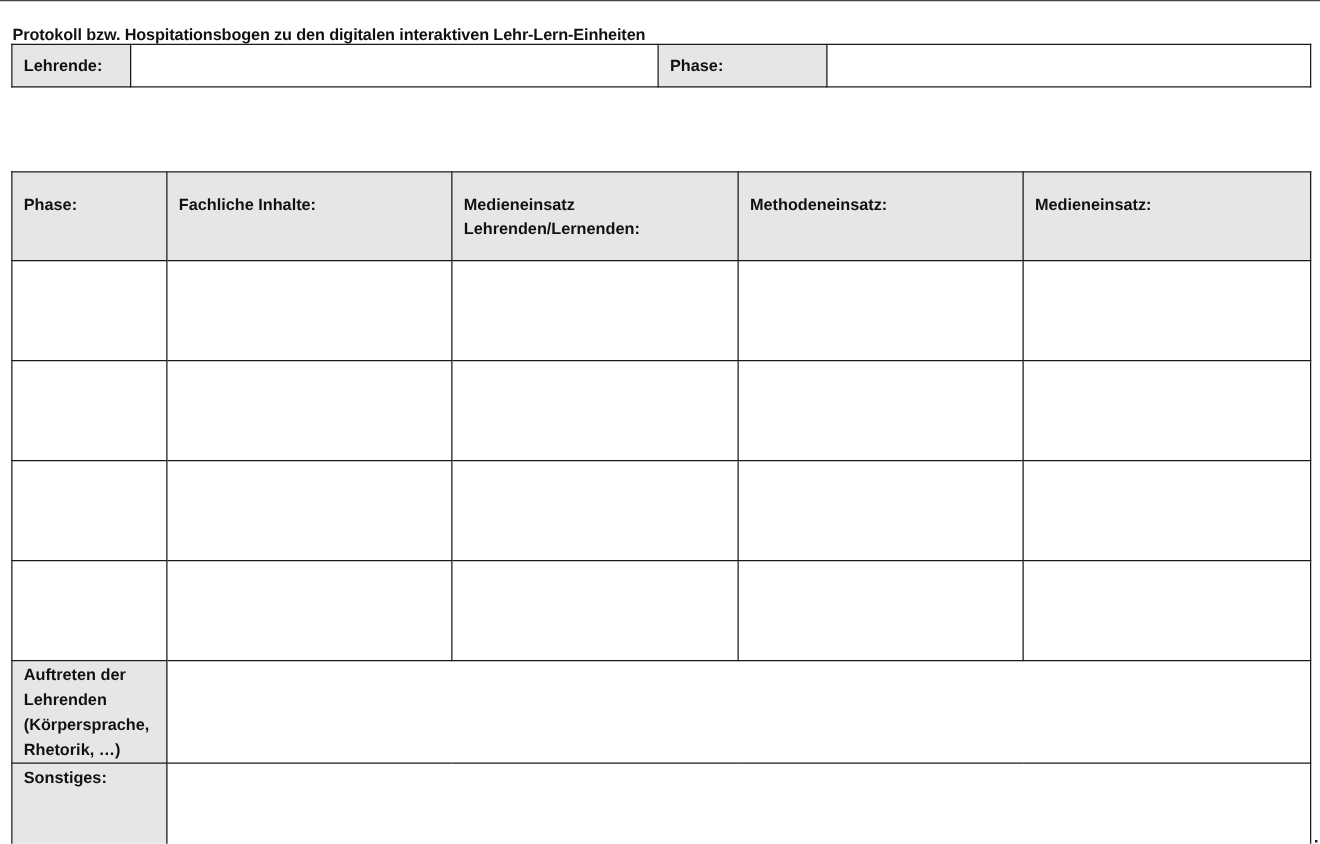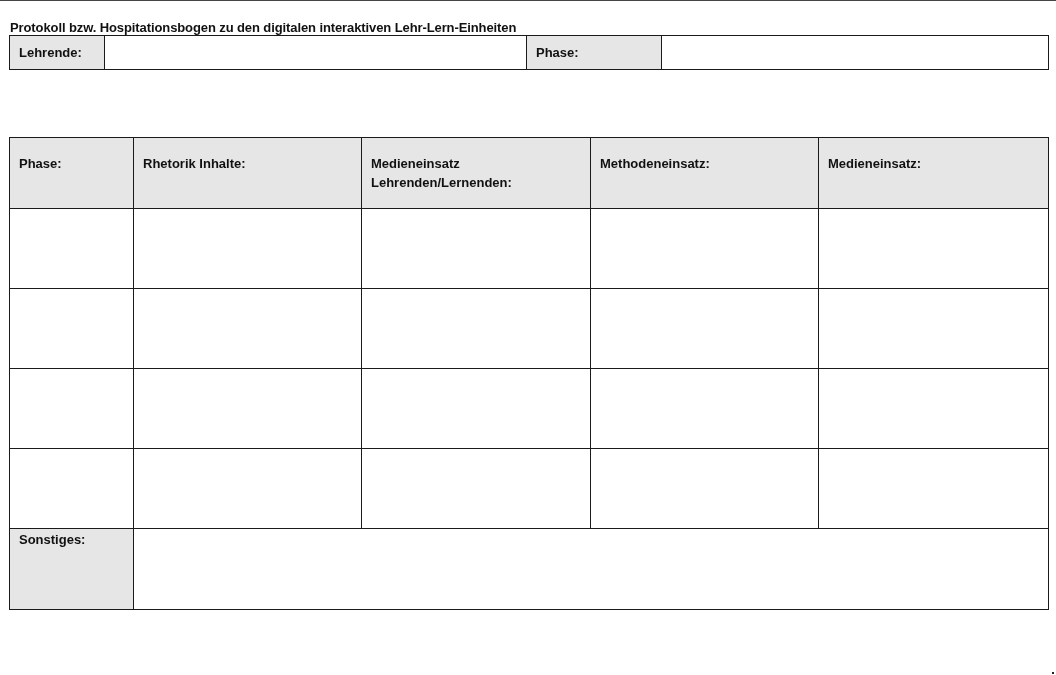--- a/index.html
+++ b/index.html
@@ -118,21 +118,21 @@
     <col style="width:229px">
     <col style="width:228px">
     <col style="width:230px">
   </colgroup>
   <thead>
     <tr>
       <th>
         <div class="pad">Phase:</div>
       </th>
       <th>
-        <div class="pad">Rhetorik Inhalte:</div>
+        <div class="pad">Fachliche Inhalte:</div>
       </th>
       <th>
         <div class="pad">
           <div>Medieneinsatz</div>
           <div>Lehrenden/Lernenden:</div>
         </div>
       </th>
       <th>
         <div class="pad">Methodeneinsatz:</div>
       </th>
@@ -165,20 +165,31 @@
     </tr>
     <tr>
       <td class="body-cell"></td>
       <td class="body-cell"></td>
       <td class="body-cell"></td>
       <td class="body-cell"></td>
       <td class="body-cell"></td>
     </tr>
     <tr>
       <td class="lbl wide-row">
+        <div class="pad" style="padding:1px 9px 0 9px; line-height:20px;">
+          <div>Auftreten der</div>
+          <div>Lehrenden</div>
+          <div>(Körpersprache,</div>
+          <div>Rhetorik, …)</div>
+        </div>
+      </td>
+      <td colspan="4" class="wide-row"></td>
+    </tr>
+    <tr>
+      <td class="lbl wide-row">
         <div class="pad" style="padding:1px 9px 0 9px;">Sonstiges:</div>
       </td>
       <td colspan="4" class="wide-row"></td>
     </tr>
   </tbody>
 </table>
 
 <div class="dot"></div>
 
 </body></html>

